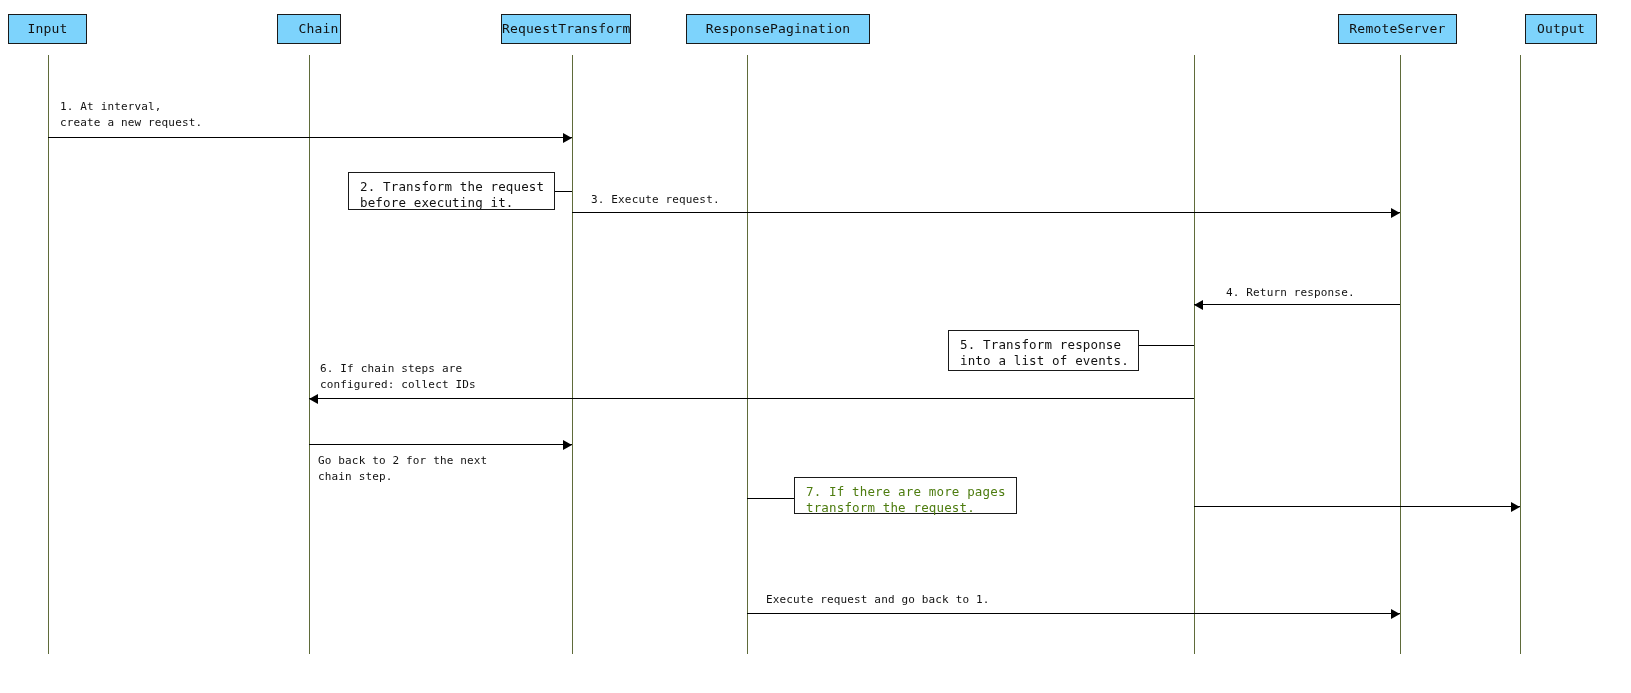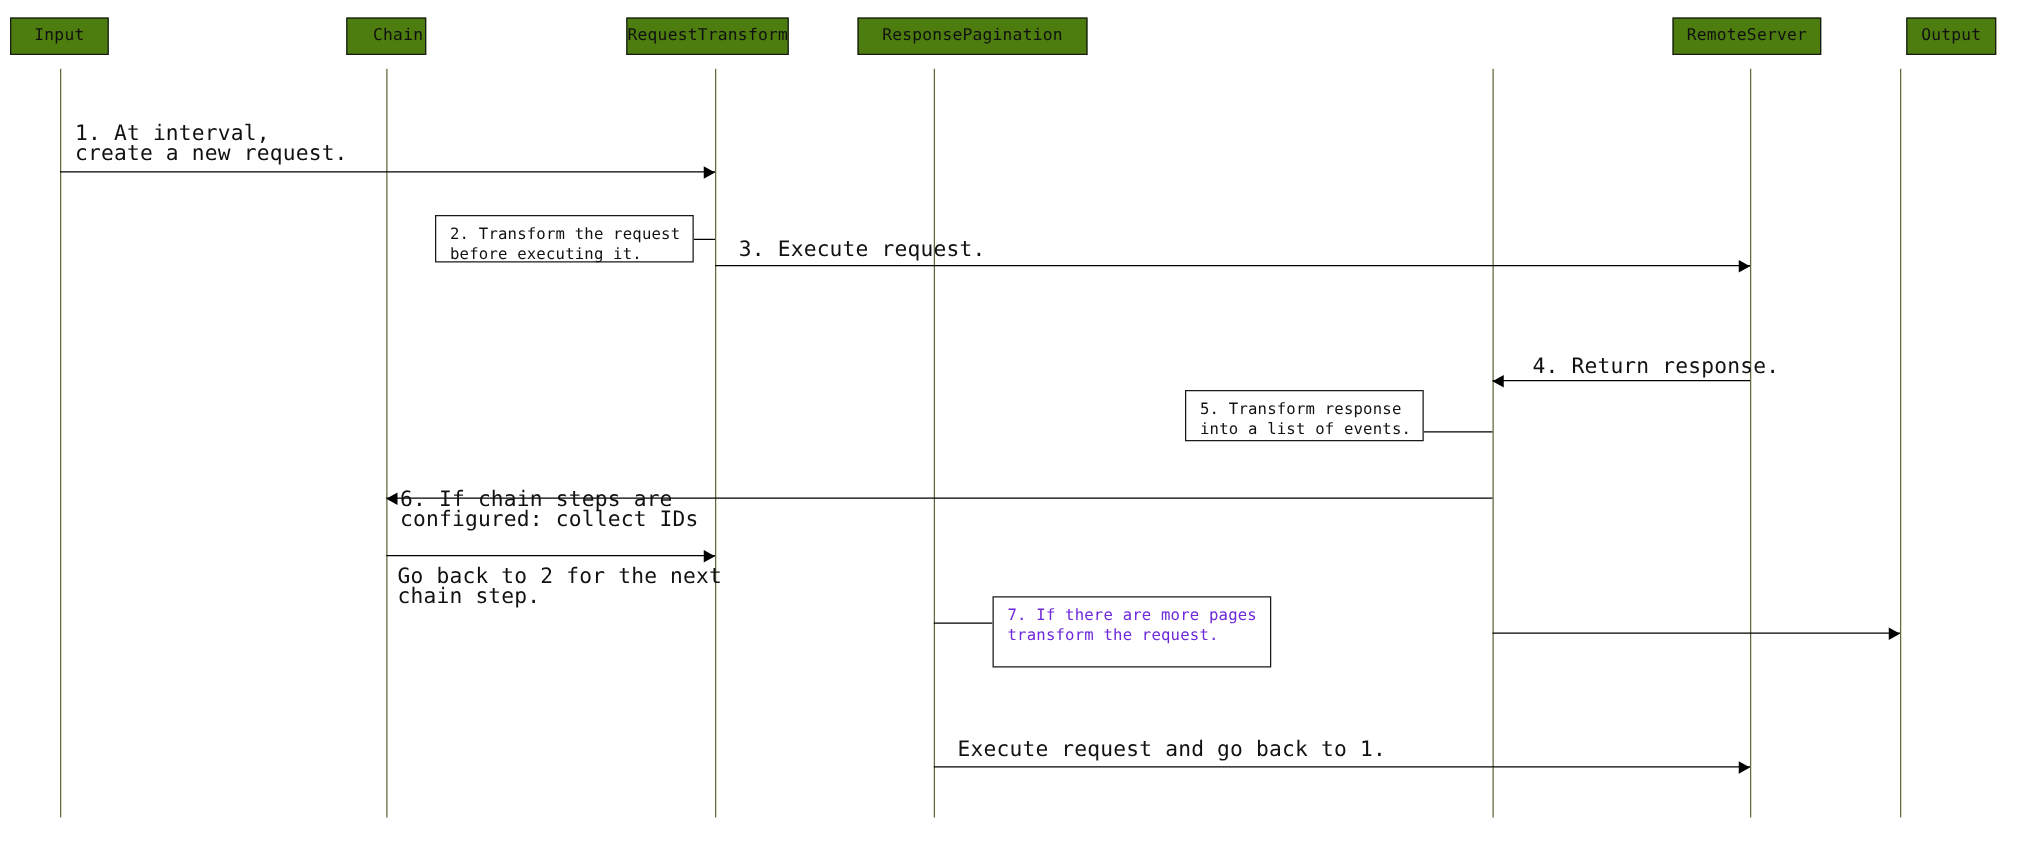--- a/index.html
+++ b/index.html
@@ -15,21 +15,21 @@
     width: 1631px;
     height: 693px;
     background: #ffffff;
     overflow: hidden;
   }
   
   .participant {
     position: absolute;
     box-sizing: border-box;
     border: 1px solid #1a1a1a;
-    background: #4d7c0f;
+    background: #7dd3fc;
     height: 30px;
     line-height: 28px;
     text-align: center;
     font-size: 13px;
     color: #111111;
     white-space: nowrap;
     letter-spacing: 0.2px;
   }
   
   .lifeline {
@@ -52,21 +52,21 @@
   }
   .arrowhead.right {
     border-left: 9px solid #000000;
   }
   .arrowhead.left {
     border-right: 9px solid #000000;
   }
   
   .msg-label {
     position: absolute;
-    font-size: 17px;
+    font-size: 11px;
     color: #111111;
     line-height: 16px;
     white-space: pre;
     letter-spacing: 0.15px;
   }
   
   .note {
     position: absolute;
     box-sizing: border-box;
     border: 1px solid #1a1a1a;
@@ -106,33 +106,33 @@
     <div class="msg-label" style="left: 60px; top: 99px; color: rgb(17, 17, 17);">1. At interval,
 create a new request.</div>
     <div class="msg-line" style="left: 572px; top: 212px; width: 828px; background: rgb(0, 0, 0);"></div>
     <div class="arrowhead right" style="top: 208px; left: 1391px; border-left-color: rgb(0, 0, 0);"></div>
     <div class="msg-label" style="left: 591px; top: 192px; color: rgb(17, 17, 17);">3. Execute request.</div>
     <div class="msg-line" style="left: 1194px; top: 304px; width: 206px; background: rgb(0, 0, 0);"></div>
     <div class="arrowhead left" style="top: 300px; left: 1194px; border-right-color: rgb(0, 0, 0);"></div>
     <div class="msg-label" style="left: 1226px; top: 285px; color: rgb(17, 17, 17);">4. Return response.</div>
     <div class="msg-line" style="left: 309px; top: 398px; width: 885px; background: rgb(0, 0, 0);"></div>
     <div class="arrowhead left" style="top: 394px; left: 309px; border-right-color: rgb(0, 0, 0);"></div>
-    <div class="msg-label" style="left: 320px; top: 361px; color: rgb(17, 17, 17); margin-top: 31px;">6. If chain steps are
+    <div class="msg-label" style="left: 320px; top: 361px; color: rgb(17, 17, 17);">6. If chain steps are
 configured: collect IDs</div>
     <div class="msg-line" style="left: 309px; top: 444px; width: 263px; background: rgb(0, 0, 0);"></div>
     <div class="arrowhead right" style="top: 440px; left: 563px; border-left-color: rgb(0, 0, 0);"></div>
     <div class="msg-label" style="left: 318px; top: 453px; color: rgb(17, 17, 17);">Go back to 2 for the next
 chain step.</div>
     <div class="msg-line" style="left: 1194px; top: 506px; width: 326px; background: rgb(0, 0, 0);"></div>
     <div class="arrowhead right" style="top: 502px; left: 1511px; border-left-color: rgb(0, 0, 0);"></div>
     <div class="msg-line" style="left: 747px; top: 613px; width: 653px; background: rgb(0, 0, 0);"></div>
     <div class="arrowhead right" style="top: 609px; left: 1391px; border-left-color: rgb(0, 0, 0);"></div>
     <div class="msg-label" style="left: 766px; top: 592px; color: rgb(17, 17, 17);">Execute request and go back to 1.</div>
     <div class="note-connector" style="left: 555px; top: 191px; width: 17px; background: rgb(0, 0, 0);"></div>
     <div class="note" style="left: 348px; top: 172px; width: 207px; height: 38px; color: rgb(17, 17, 17);">2. Transform the request
 before executing it.</div>
     <div class="note-connector" style="left: 1139px; top: 345px; width: 55px; background: rgb(0, 0, 0);"></div>
-    <div class="note" style="left: 948px; top: 312px; width: 191px; height: 41px; color: rgb(17, 17, 17);">5. Transform response
+    <div class="note" style="left: 948px; top: 330px; width: 191px; height: 41px; color: rgb(17, 17, 17);">5. Transform response
 into a list of events.</div>
     <div class="note-connector" style="left: 747px; top: 498px; width: 47px; background: rgb(0, 0, 0);"></div>
-    <div class="note" style="left: 794px; top: 477px; width: 223px; height: 57px; color: #6d28d9;">7. If there are more pages
+    <div class="note" style="left: 794px; top: 477px; width: 223px; height: 37px; color: #4d7c0f;">7. If there are more pages
 transform the request.</div>
   </div>
 
 </body></html>

